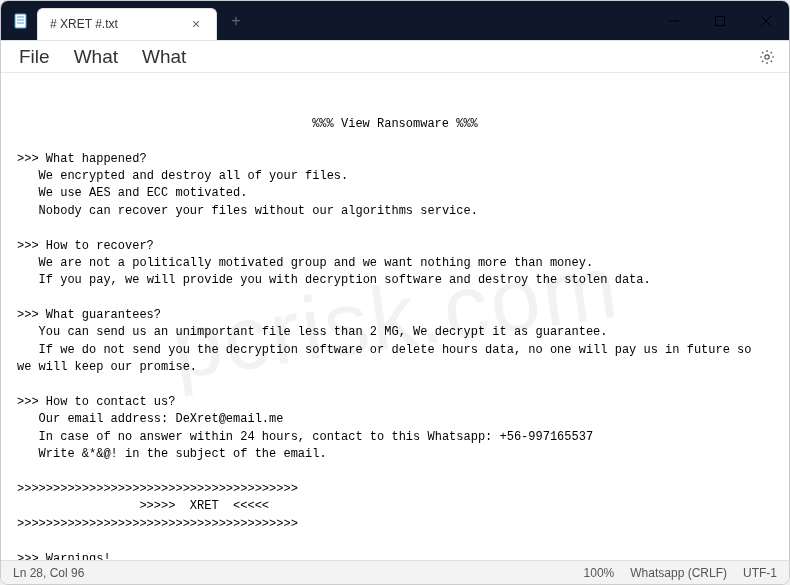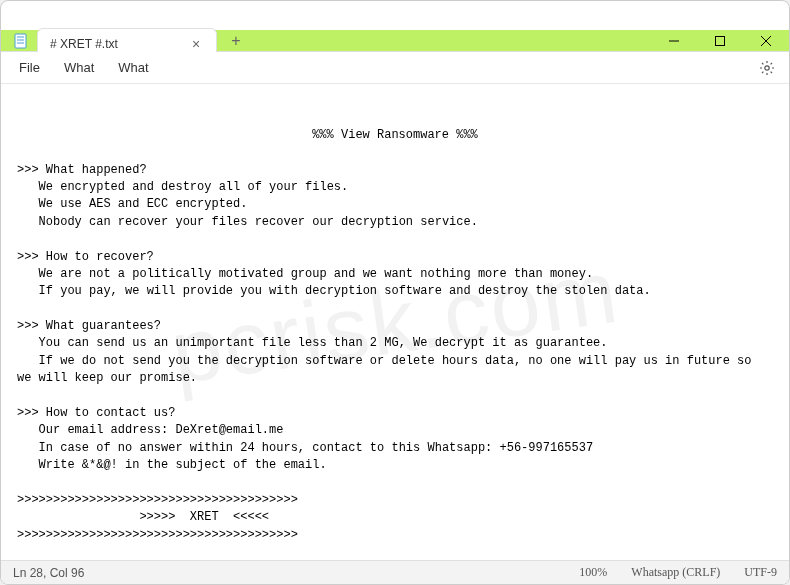--- a/index.html
+++ b/index.html
@@ -14,26 +14,25 @@
       width: 790px;
       height: 585px;
       background: #fff;
       border: 1px solid #ccc;
       border-radius: 8px;
       display: flex;
       flex-direction: column;
       overflow: hidden;
     }
     .titlebar {
-      height: 22px;
-      background: #bef264;
+      height: 40px;
+      background: #0f172a;
       display: flex;
       align-items: center;
       border-bottom: 1px solid #e0e0e0;
-      margin-top: 29px;
     }
     .app-icon {
       width: 16px;
       height: 16px;
       margin-left: 12px;
       margin-right: 8px;
       display: flex;
       align-items: center;
       justify-content: center;
     }
@@ -95,21 +94,21 @@
     .menubar {
       height: 32px;
       background: #fff;
       display: flex;
       align-items: center;
       padding: 0 6px;
       border-bottom: 1px solid #e8e8e8;
     }
     .menu-item {
       padding: 4px 12px;
-      font-size: 13px;
+      font-size: 19px;
       color: #333;
       cursor: pointer;
     }
     .menu-spacer { flex: 1; }
     .settings-icon {
       width: 32px;
       height: 32px;
       display: flex;
       align-items: center;
       justify-content: center;
@@ -131,21 +130,21 @@
       background: #f3f3f3;
       border-top: 1px solid #e0e0e0;
       display: flex;
       align-items: center;
       font-size: 12px;
       color: #555;
       padding: 0 12px;
     }
     .status-item { margin-right: 24px; }
     .status-spacer { flex: 1; }
-    .status-right { margin-left: 24px; font-family: Liberation Serif, serif; }
+    .status-right { margin-left: 16px; }
     .watermark {
       position: absolute;
       top: 50%;
       left: 50%;
       transform: translate(-50%, -50%) rotate(-8deg);
       font-size: 90px;
       font-weight: 300;
       color: rgba(0,0,0,0.05);
       pointer-events: none;
       font-family: Arial, sans-serif;
@@ -205,22 +204,22 @@
           <path d="M8 1v2M8 13v2M1 8h2M13 8h2M3 3l1.4 1.4M11.6 11.6L13 13M13 3l-1.4 1.4M4.4 11.6L3 13" stroke="#555" stroke-width="1.2"></path>
         </svg>
     </div>
   </div>
 
   <div class="content">
     <div class="watermark">pcrisk.com</div>
 <div style="text-align:center">%%% View Ransomware %%%</div>
 <span>&gt;&gt;&gt; What happened?</span>
 <span>   We encrypted and destroy all of your files.</span>
-<span>   We use AES and ECC encrypted.</span>
-<span>   Nobody can recover your files recover our decryption service.</span>
+<span>   We use AES and ECC motivated.</span>
+<span>   Nobody can recover your files without our algorithms service.</span>
 
 <span>&gt;&gt;&gt; How to recover?</span>
 <span>   We are not a politically motivated group and we want nothing more than money.</span>
 <span>   If you pay, we will provide you with decryption software and destroy the stolen data.</span>
 
 <span>&gt;&gt;&gt; What guarantees?</span>
 <span>   You can send us an unimportant file less than 2 MG, We decrypt it as guarantee.</span>
 <span>   If we do not send you the decryption software or delete hours data, no one will pay us in future so we will keep our promise.</span>
 
 <span>&gt;&gt;&gt; How to contact us?</span>
@@ -237,16 +236,16 @@
 
 
 
   </div>
 
   <div class="statusbar">
     <div class="status-item">Ln 28, Col 96</div>
     <div class="status-spacer"></div>
     <div class="status-right">100%</div>
     <div class="status-right">Whatsapp (CRLF)</div>
-    <div class="status-right">UTF-9</div>
+    <div class="status-right">UTF-1</div>
   </div>
 
 </div>
 
 </body></html>

